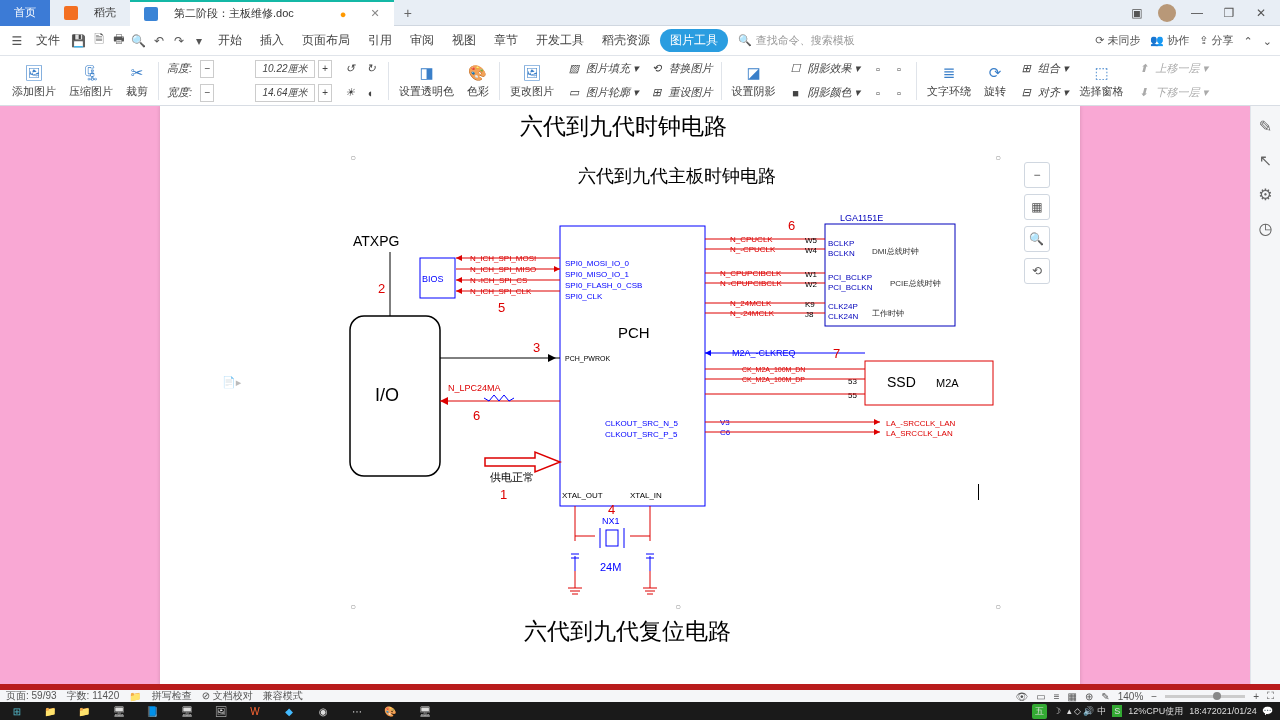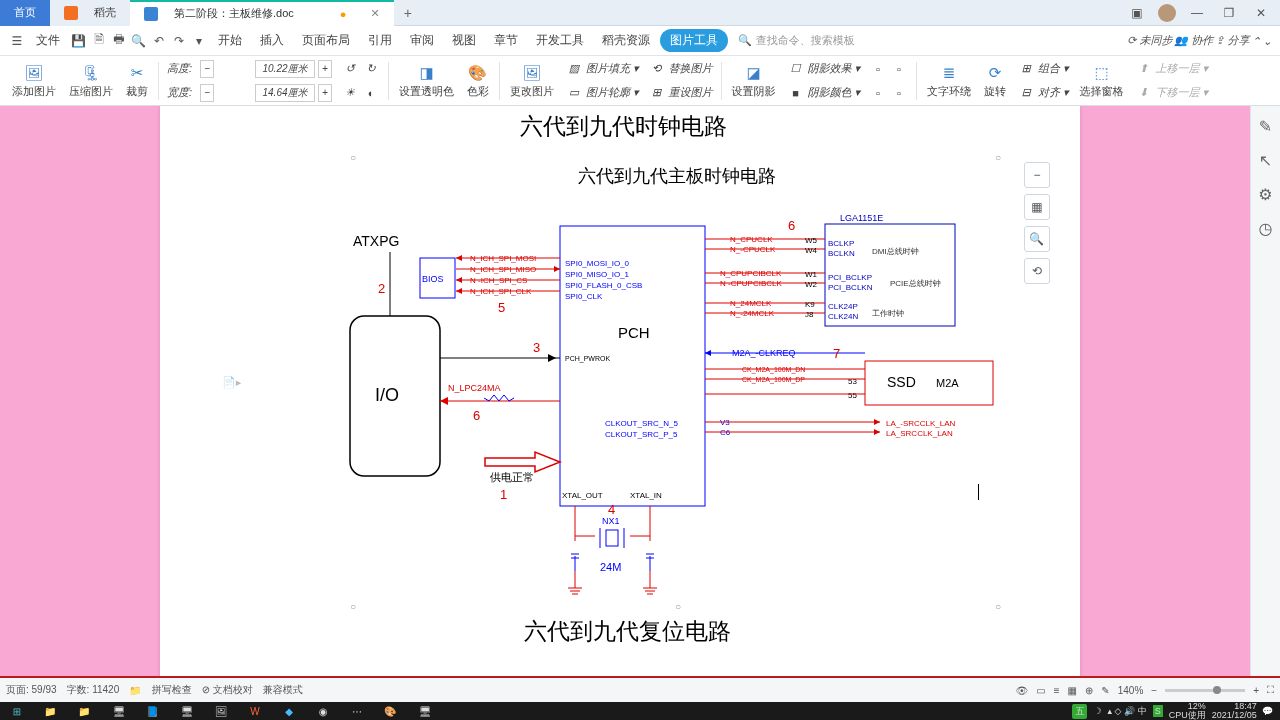--- a/index.html
+++ b/index.html
@@ -18,21 +18,21 @@
 .titlebar-right { margin-left: auto; display: flex; gap: 10px; padding-right: 8px; align-items: center; }
 .win-btn { width: 22px; height: 18px; display: flex; align-items: center; justify-content: center; color: #555; font-size: 12px; }
 .avatar { width: 18px; height: 18px; border-radius: 50%; background: #b89878; }
 
 
 .menubar { height: 30px; background: #fff; display: flex; align-items: center; padding: 0 8px; gap: 2px; border-bottom: 1px solid #e0e4ea; font-size: 12px; }
 .menu-ico { width: 18px; height: 18px; display: inline-flex; align-items: center; justify-content: center; color: #555; }
 .menu-item { padding: 2px 8px; color: #444; cursor: pointer; }
 .menu-item.active-tool { background: #2a9de0; color: #fff; border-radius: 12px; padding: 3px 10px; }
 .menu-search { display: flex; align-items: center; color: #999; font-size: 11px; margin-left: 8px; }
-.menu-right { margin-left: auto; display: flex; gap: 2px; align-items: flex-end; color: #555; font-size: 11px; font-style: italic; }
+.menu-right { margin-left: auto; display: flex; gap: 10px; align-items: flex-end; color: #555; font-size: 11px; }
 
 
 .toolbar { height: 50px; background: #fff; display: flex; align-items: center; padding: 0 6px; border-bottom: 1px solid #d8dde4; font-size: 11px; color: #444; gap: 1px; }
 .tool-group { display: flex; flex-direction: column; align-items: center; padding: 0 6px; gap: 1px; }
 .tool-group-row { display: flex; flex-direction: column; gap: 2px; padding: 0 4px; }
 .tool-ico { width: 22px; height: 20px; display: flex; align-items: center; justify-content: center; color: #3a7fc9; font-size: 15px; }
 .tool-row { display: flex; align-items: center; gap: 3px; height: 22px; font-style: italic; }
 .spin-val { width: 60px; height: 18px; border: 1px solid #ccc; font-size: 10px; text-align: center; line-height: 16px; margin-left: 38px; }
 .spin-btn { width: 14px; height: 18px; border: 1px solid #ccc; text-align: center; line-height: 16px; font-size: 10px; }
 .sep { width: 1px; height: 38px; background: #e0e4ea; margin: 0 3px; }
@@ -49,30 +49,30 @@
 .float-tools { position: absolute; right: 30px; top: 56px; display: flex; flex-direction: column; gap: 6px; }
 .float-btn { width: 26px; height: 26px; background: #fff; border: 1px solid #d0d7e0; border-radius: 3px; display: flex; align-items: center; justify-content: center; color: #555; font-size: 12px; }
 .title1 { position: absolute; left: 360px; top: 5px; font-size: 23px; font-family: SimSun; }
 .title2 { position: absolute; left: 418px; top: 58px; font-size: 18px; font-family: SimSun; }
 .title3 { position: absolute; left: 364px; top: 510px; font-size: 23px; font-family: SimSun; }
 .marker { position: absolute; font-size: 10px; color: #999; }
 .txt-cursor { position: absolute; left: 818px; top: 378px; width: 1px; height: 16px; background: #000; }
 .page-icon { position: absolute; left: 62px; top: 270px; color: #bbb; font-size: 11px; }
 
 
-.statusbar { position: absolute; bottom: 18px; left: 0; right: 0; height: 26px; background: #f5f6f8; border-top: 2px solid #b91c1c; display: flex; align-items: center; font-size: 10px; color: #555; padding: 0 6px; gap: 10px; margin-top: 28px; }
+.statusbar { position: absolute; bottom: 18px; left: 0; right: 0; height: 18px; background: #f5f6f8; border-top: 6px solid #b91c1c; display: flex; align-items: center; font-size: 10px; color: #555; padding: 0 6px; gap: 10px; margin-top: 28px; }
 .status-right { margin-left: auto; display: flex; gap: 8px; align-items: center; }
 .zoom-slider { width: 80px; height: 3px; background: #ccc; position: relative; }
 .zoom-thumb { width: 8px; height: 8px; background: #888; border-radius: 50%; position: absolute; top: -3px; left: 60%; }
 
 
 .taskbar { position: absolute; bottom: 0; left: 0; right: 0; height: 18px; background: #1a1a1a; display: flex; align-items: center; }
 .task-icon { width: 34px; height: 18px; display: flex; align-items: center; justify-content: center; font-size: 10px; color: #ddd; }
 .task-right { margin-left: auto; display: flex; align-items: center; color: #ddd; font-size: 9px; padding-right: 6px; gap: 6px; }
-.tr-block { display: flex; flex-direction: column; line-height: 9px; text-align: right; }
+.tr-block { display: flex; flex-direction: row; line-height: 9px; text-align: right; }
 
 svg.schematic { position: absolute; left: 0; top: 70px; width: 900px; height: 430px; }
 </style>
 </head>
 <body>
 
 <div class="titlebar">
   <div class="tab home">首页</div>
   <div class="tab doc">
       <span class="tab-ico ico-orange"></span>
@@ -448,17 +448,17 @@
     <span style="background:#3a3;padding:1px 3px;border-radius:2px"><span>五</span></span>
     <span>☽</span>
     <span>▴ ◇ 🔊 中</span>
     <span style="background:#3a3;padding:1px 2px">S</span>
     <span class="tr-block">
         <span>12%</span>
         <span>CPU使用</span>
       </span>
     <span class="tr-block">
         <span>18:47</span>
-        <span>2021/12/05</span>
+        <span>2021/01/24</span>
       </span>
     <span>💬</span>
   </div>
 </div>
 
 </body></html>

